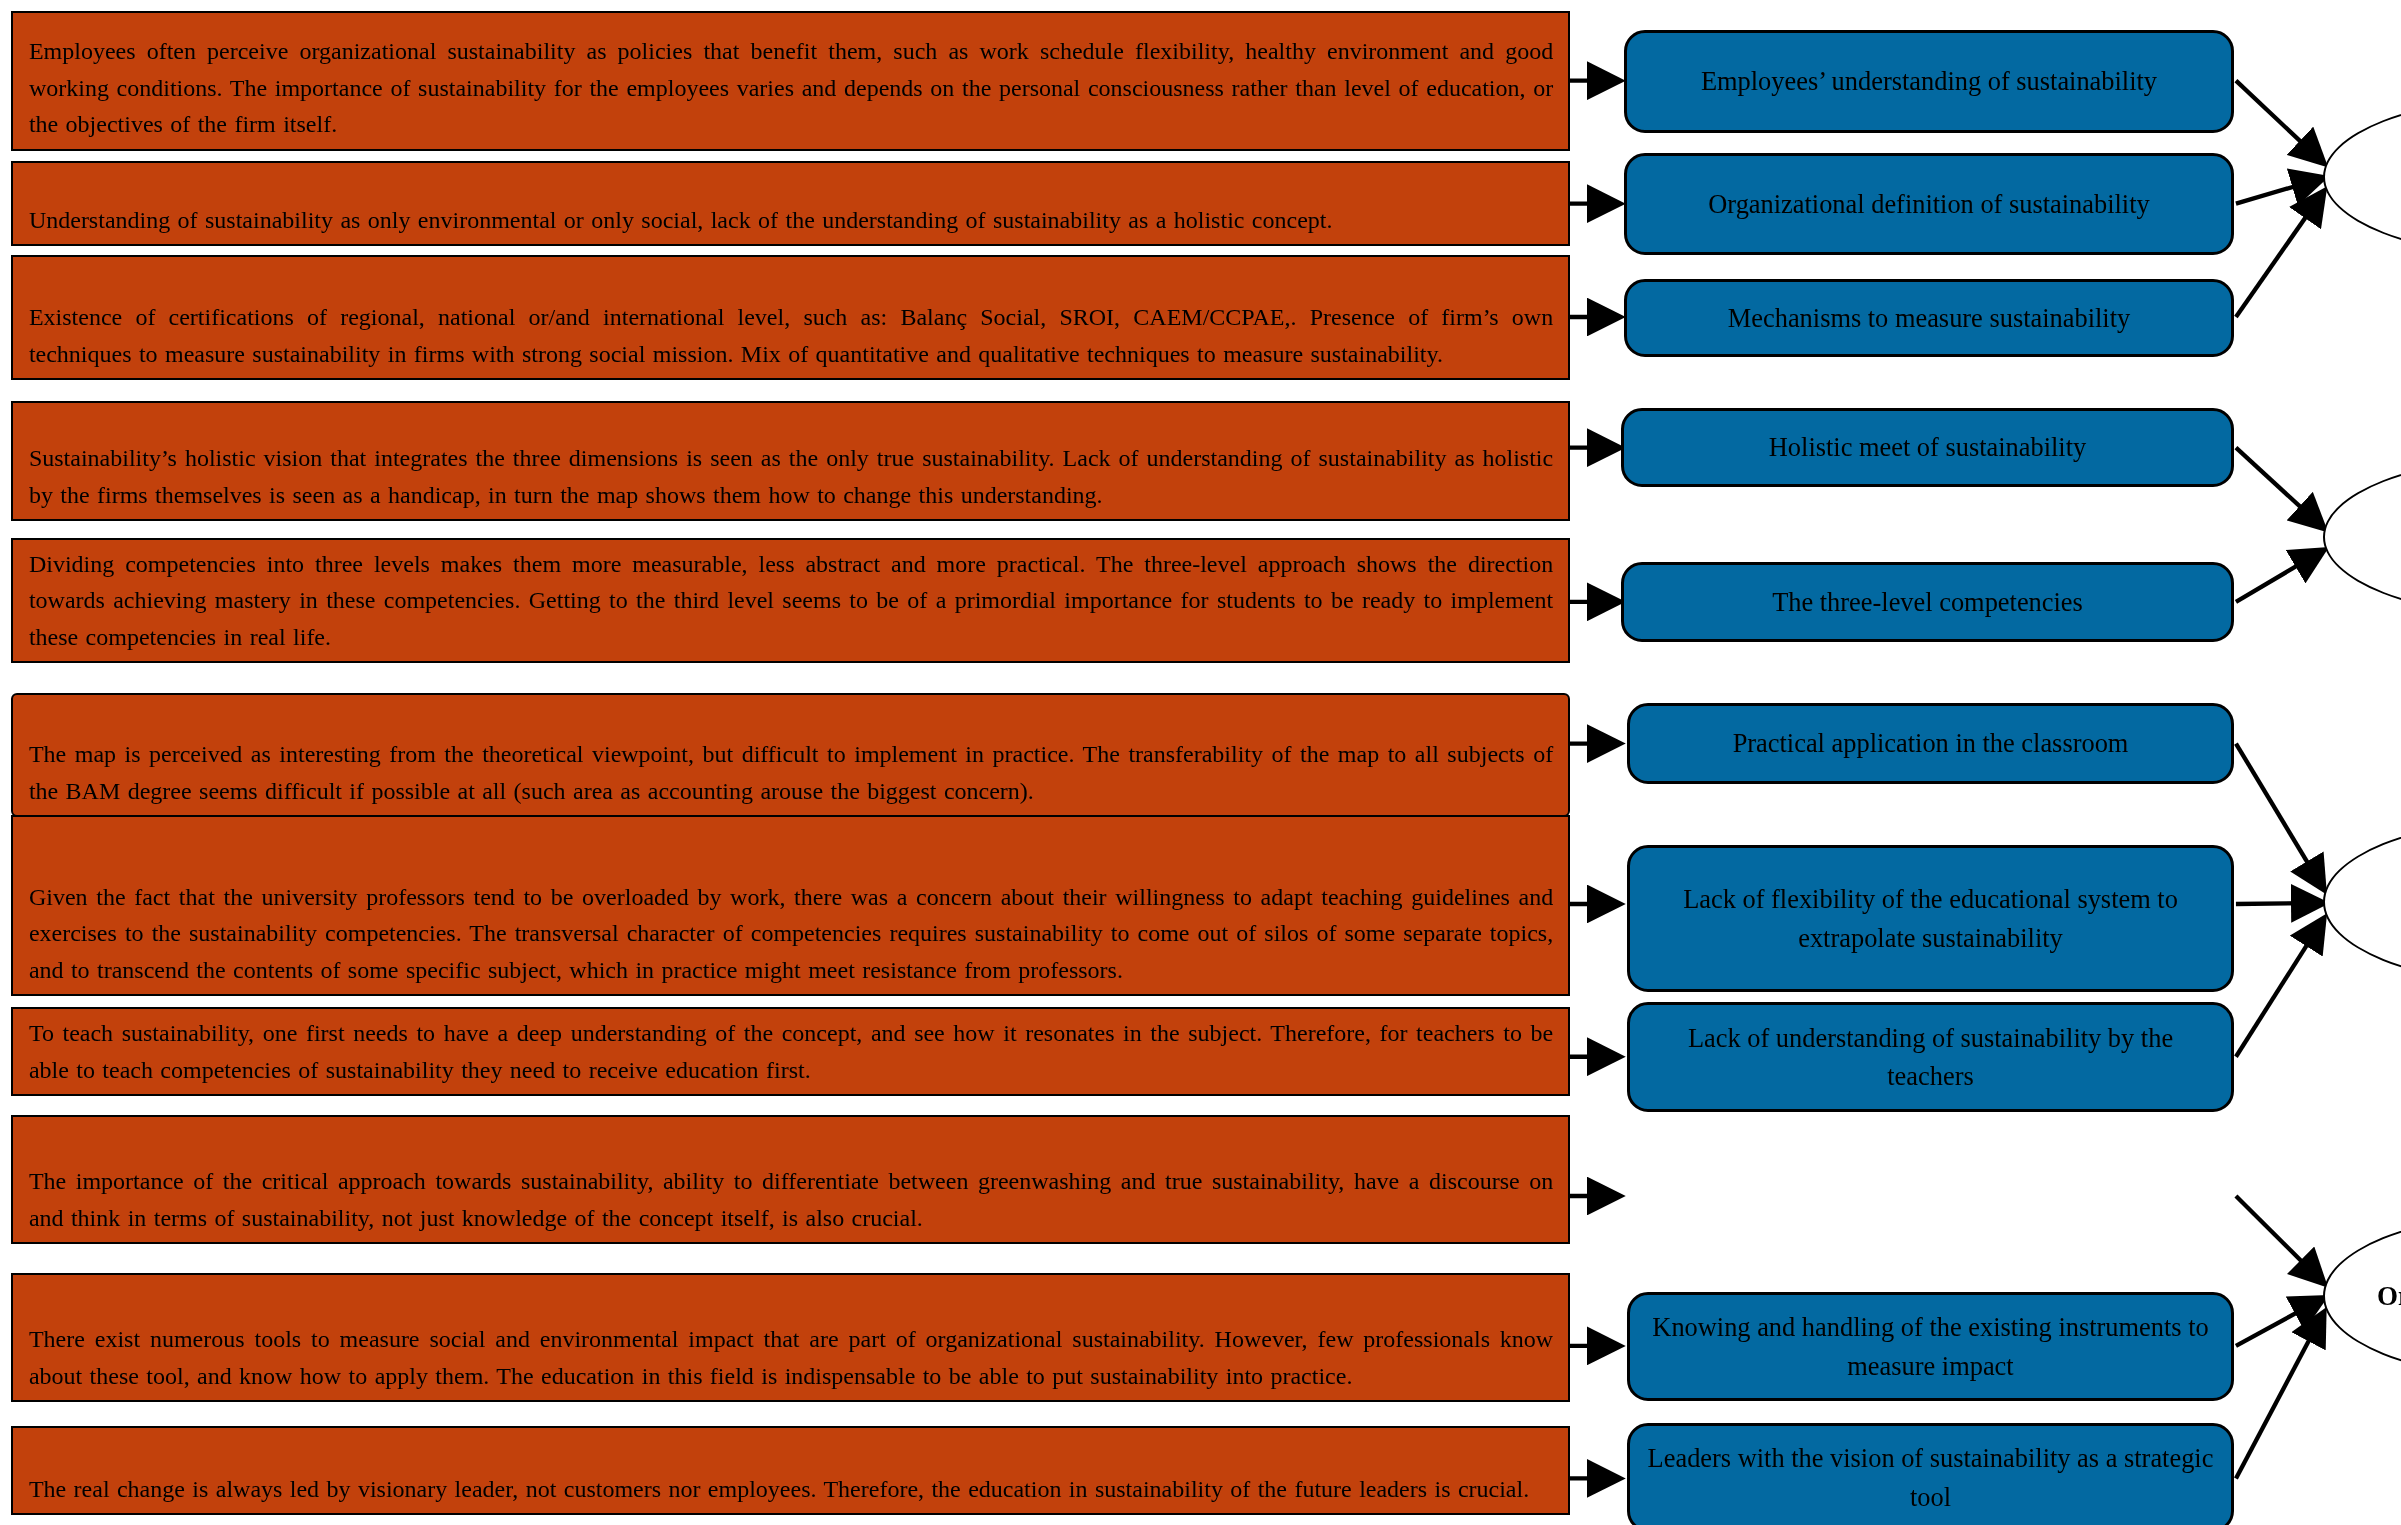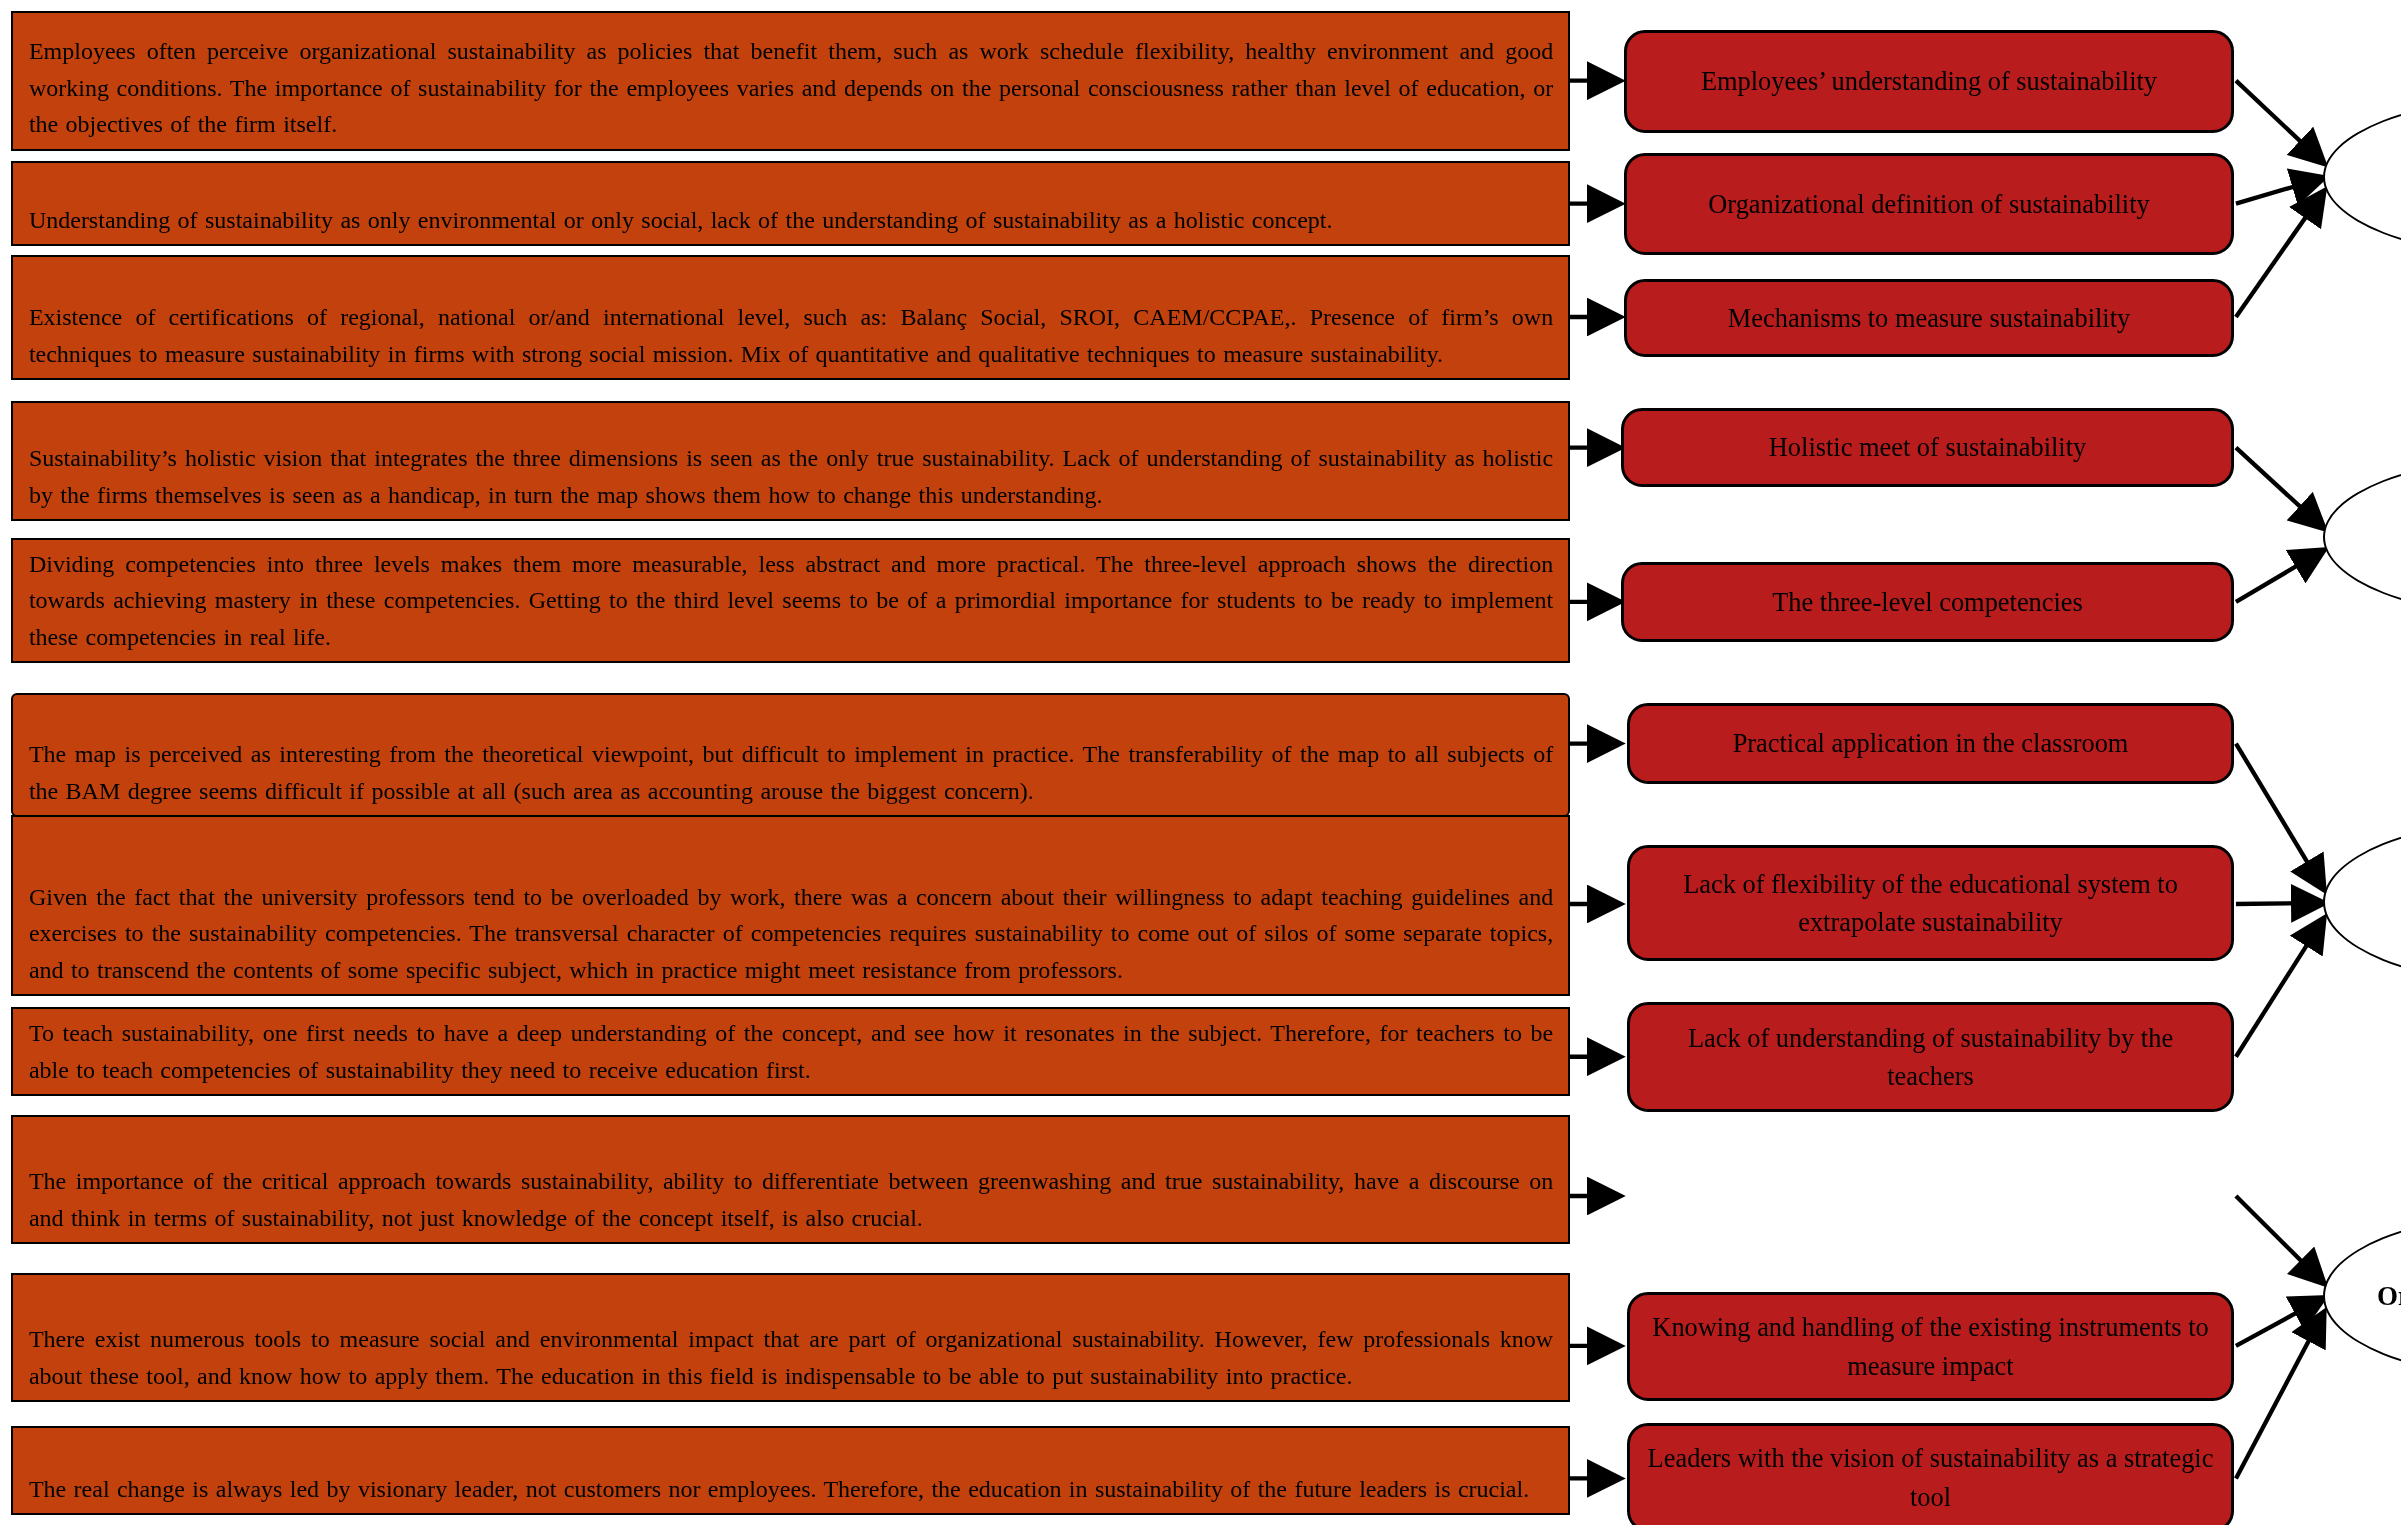--- a/index.html
+++ b/index.html
@@ -40,21 +40,21 @@
     text-justify: inter-word;
     width: 100%;
     word-spacing: 1.4px;
   }
   
   .theme-box {
     position: absolute;
     box-sizing: border-box;
     border: 3.4px solid #000000;
     border-radius: 21px;
-    background: #b91c1c;
+    background: #0369a1;
     display: flex;
     align-items: center;
     justify-content: center;
     text-align: center;
     padding: 2.9px 12.5px;
   }
   .theme-text {
     font-size: 26.4px;
     line-height: 1.45;
     color: #000000;
@@ -185,21 +185,21 @@
   </div>
 
   <div class="theme-box" style="left:1621px; top:562px; width:613px; height:80px;">
     <div class="theme-text">The three-level competencies</div>
   </div>
 
   <div class="theme-box" style="left:1627px; top:703px; width:607px; height:81px;">
     <div class="theme-text">Practical application in the classroom</div>
   </div>
 
-  <div class="theme-box" style="left:1627px; top:845px; width:607px; height:116px;">
+  <div class="theme-box" style="left:1627px; top:845px; width:607px; height:147px;">
     <div class="theme-text">Lack of flexibility of the educational system to extrapolate sustainability</div>
   </div>
 
   <div class="theme-box" style="left:1627px; top:1002px; width:607px; height:110px;">
     <div class="theme-text">Lack of understanding of sustainability by the teachers</div>
   </div>
 
 
   <div class="theme-box" style="left:1627px; top:1292px; width:607px; height:109px;">
     <div class="theme-text">Knowing and handling of the existing instruments to measure impact</div>

